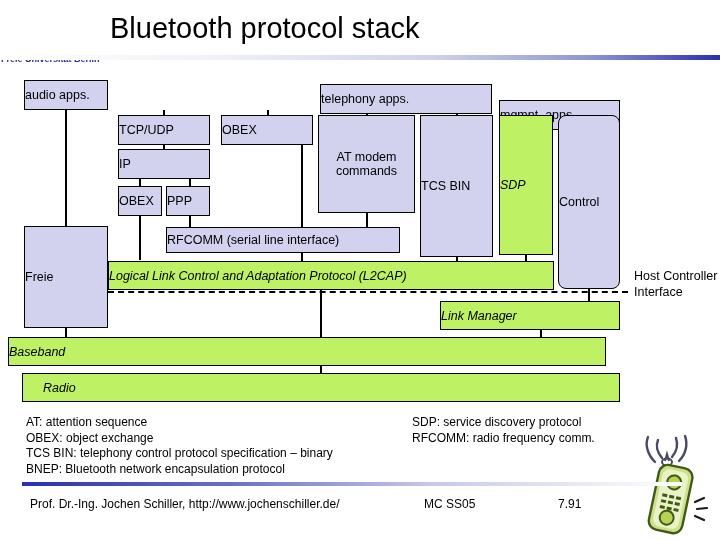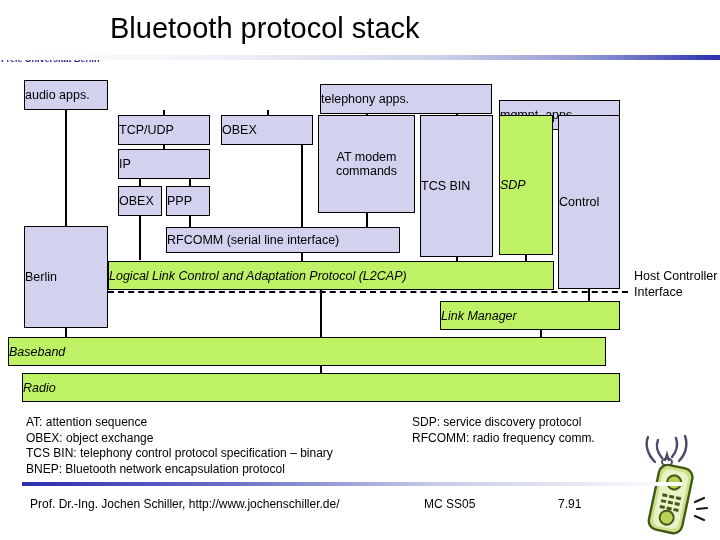--- a/index.html
+++ b/index.html
@@ -117,40 +117,40 @@
     </div>
     <div class="box blue" style="left:318px;top:115px;width:97px;height:98px;">
       <span>AT modem commands</span>
     </div>
     <div class="box blue" style="left:420px;top:115px;width:73px;height:142px;">
       <span>TCS BIN</span>
     </div>
     <div class="box orange" style="left:499px;top:115px;width:54px;height:140px;">
       <span>SDP</span>
     </div>
-    <div class="box blue" style="left:558px;top:115px;width:62px;height:174px;">
+    <div class="box blue" style="left:558px;top:115px;width:62px;height:174px;border-radius:8px;">
       <span>Control</span>
     </div>
     <div class="box blue" style="left:24px;top:226px;width:84px;height:102px;">
-      <span>Berlin</span>
+      <span>Freie</span>
     </div>
 
     <div class="box blue" style="left:166px;top:227px;width:234px;height:26px;">
       <span>RFCOMM (serial line interface)</span>
     </div>
     <div class="box orange" style="left:108px;top:261px;width:446px;height:29px;">
       <span>Logical Link Control and Adaptation Protocol (L2CAP)</span>
     </div>
     <div class="box orange" style="left:440px;top:301px;width:180px;height:29px;">
       <span>Link Manager</span>
     </div>
     <div class="box orange" style="left:8px;top:337px;width:598px;height:29px;">
       <span>Baseband</span>
     </div>
-    <div class="box orange" style="left:22px;top:373px;width:598px;height:29px;">
+    <div class="box orange" style="left:22px;top:373px;width:598px;height:29px;padding-left:20px;">
       <span>Radio</span>
     </div>
 
     <div class="hci-line" style="left:108px;top:291px;width:520px;"></div>
     <div class="hci-label" style="left:634px;top:268px;">Host Controller Interface</div>
   </div>
 
   <div class="legend legend-left">AT: attention sequence
 OBEX: object exchange
 TCS BIN: telephony control protocol specification – binary

